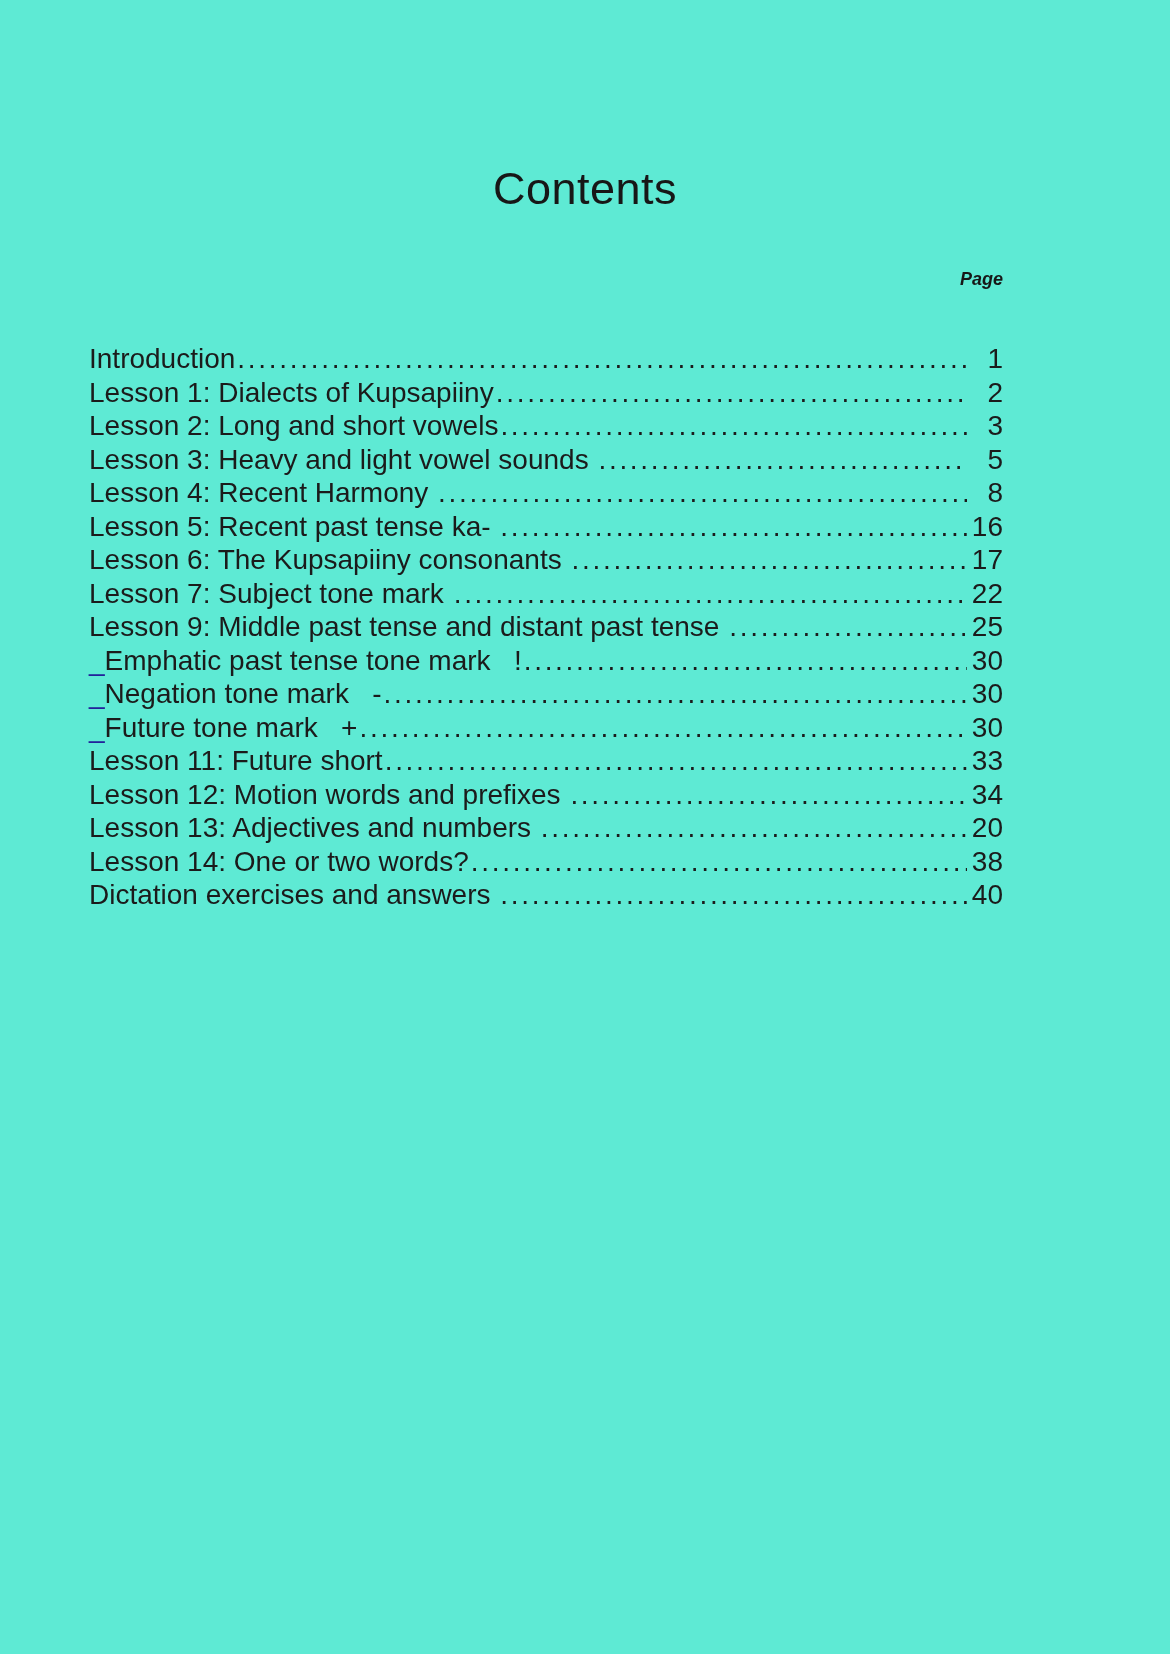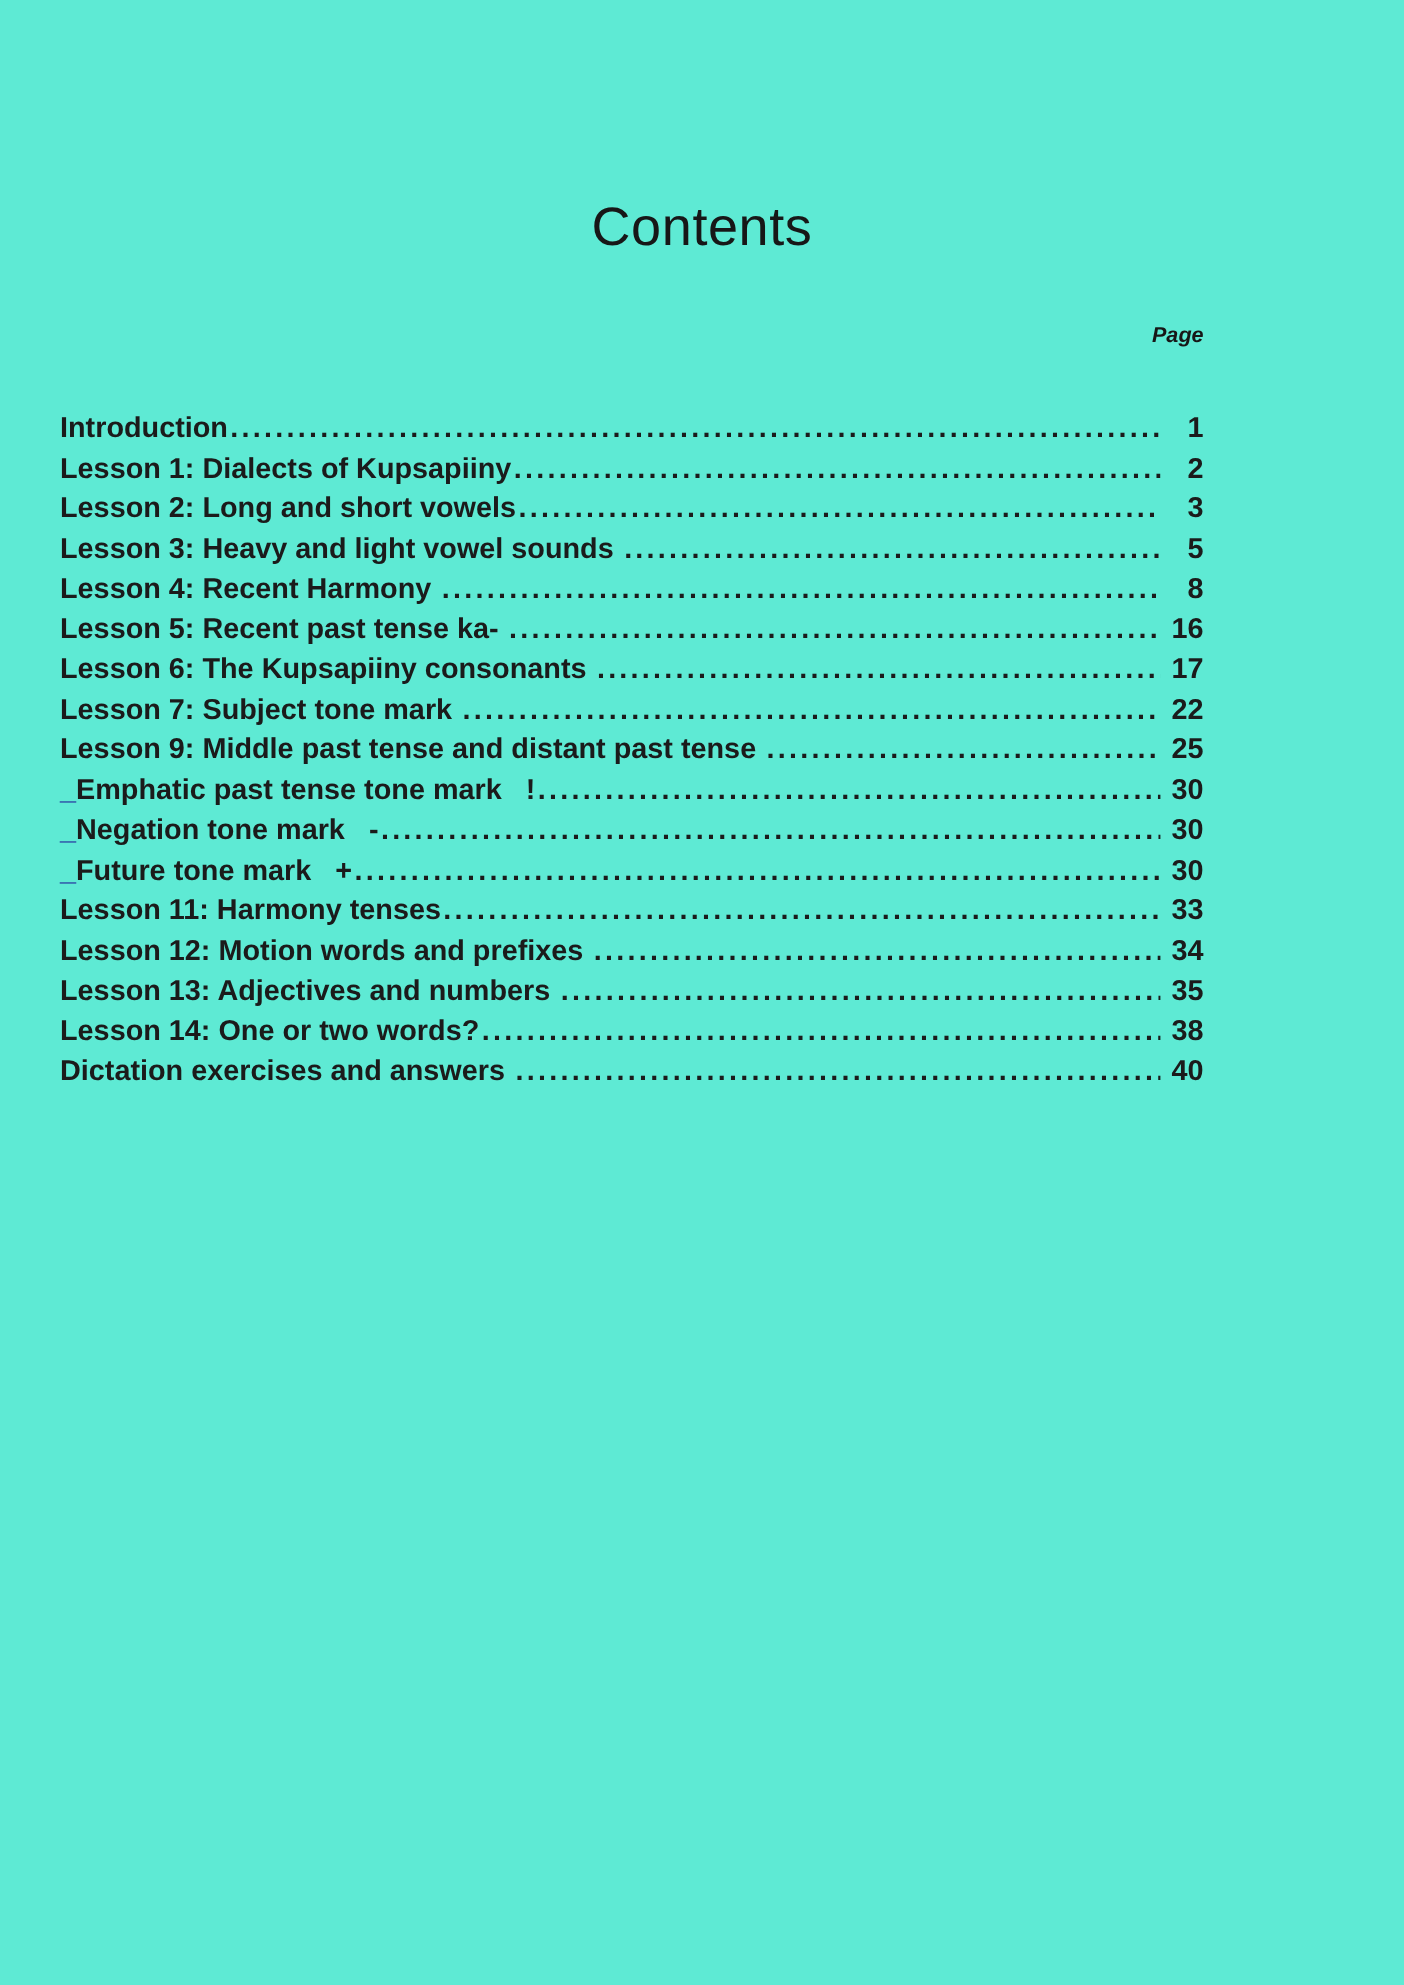--- a/index.html
+++ b/index.html
@@ -30,23 +30,22 @@
   .page-heading {
     margin: 48px 167px 0 113px;
     text-align: right;
     font-size: 18px;
     font-weight: 700;
     font-style: italic;
     line-height: 32px;
     color: #171717;
   }
   .toc {
-    margin: 48px 167px 0 50px;
-    font-size: 24px;
-    font-weight: bold;
+    margin: 48px 167px 0 89px;
+    font-size: 28px;
   }
   .toc-row {
     display: flex;
     align-items: baseline;
     height: 33.5px;
   }
   .toc-label {
     white-space: pre;
     flex: 0 0 auto;
   }
@@ -136,33 +135,33 @@
         <span class="toc-label"><span class="toc-prefix">_</span><span>Negation tone mark   -</span></span>
         <span class="toc-leader"></span>
         <span class="toc-page">30</span>
       </div>
       <div class="toc-row">
         <span class="toc-label"><span class="toc-prefix">_</span><span>Future tone mark   +</span></span>
         <span class="toc-leader"></span>
         <span class="toc-page">30</span>
       </div>
       <div class="toc-row">
-        <span class="toc-label"><span>Lesson 11: Harmony tenses</span></span>
+        <span class="toc-label"><span>Lesson 11: Future short</span></span>
         <span class="toc-leader"></span>
         <span class="toc-page">33</span>
       </div>
       <div class="toc-row">
         <span class="toc-label"><span>Lesson 12: Motion words and prefixes </span></span>
         <span class="toc-leader"></span>
         <span class="toc-page">34</span>
       </div>
       <div class="toc-row">
         <span class="toc-label"><span>Lesson 13: Adjectives and numbers </span></span>
         <span class="toc-leader"></span>
-        <span class="toc-page">35</span>
+        <span class="toc-page">20</span>
       </div>
       <div class="toc-row">
         <span class="toc-label"><span>Lesson 14: One or two words?</span></span>
         <span class="toc-leader"></span>
         <span class="toc-page">38</span>
       </div>
       <div class="toc-row">
         <span class="toc-label"><span>Dictation exercises and answers </span></span>
         <span class="toc-leader"></span>
         <span class="toc-page">40</span>

